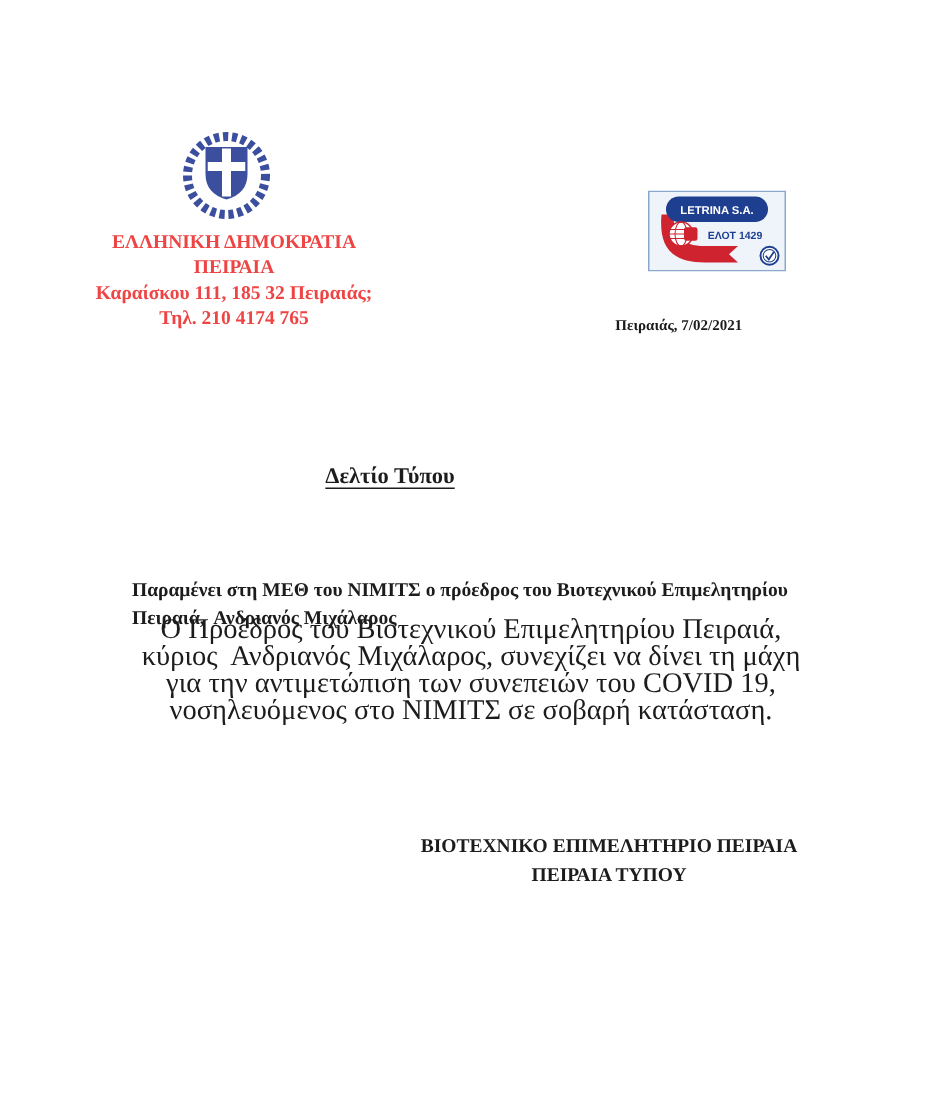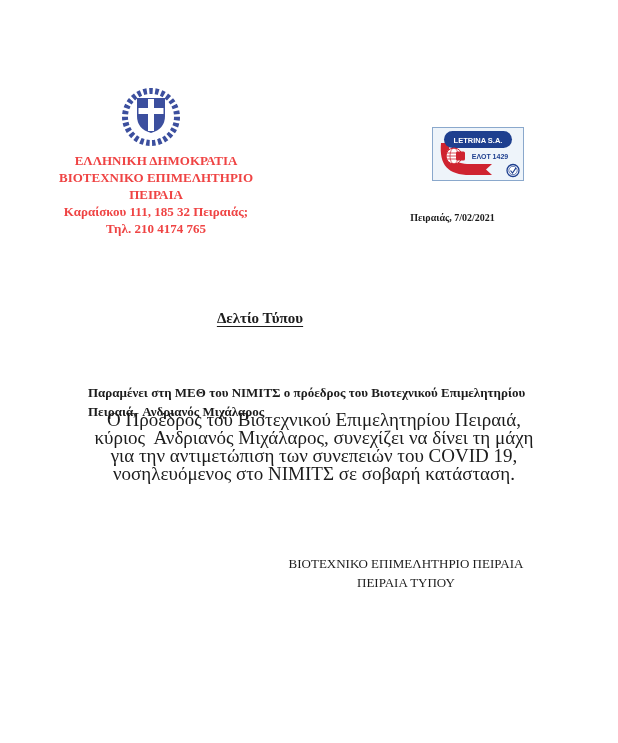--- a/index.html
+++ b/index.html
@@ -35,39 +35,38 @@
     margin-top: 38px;
   }
   .body-par {
     position: absolute; left: 88px; top: 411px; width: 452px;
     font-size: 19px; line-height: 18px;
     white-space: pre-wrap;
     text-align: center;
   }
   .signature {
     position: absolute; left: 280px; top: 554px; width: 252px;
-    text-align: center; font-weight: normal; font-size: 13px; line-height: 19px;
+    text-align: center; font-weight: bold; font-size: 13px; line-height: 19px;
   }
   .badge svg text { font-family: "Liberation Sans", sans-serif; }
 </style>
 </head>
 <body>
 
 <div class="page">
 
   <svg class="emblem" width="66" height="62" viewBox="0 0 66 62">
     <ellipse cx="33" cy="31" rx="26" ry="26" fill="none" stroke="#3c4f9e" stroke-width="6" stroke-dasharray="3.5 2.5"></ellipse>
     <path d="M 19 12 H 47 V 30 Q 47 43 33 47 Q 19 43 19 30 Z" fill="#3c4f9e"></path>
     <rect x="30" y="13" width="6" height="32" fill="#ffffff"></rect>
     <rect x="20.5" y="22" width="25" height="6" fill="#ffffff"></rect>
   </svg>
 
   <div class="org-block">
     <div>ΕΛΛΗΝΙΚΗ ΔΗΜΟΚΡΑΤΙΑ</div>
-    <div>ΒΙΟΤΕΧΝΙΚΟ ΕΠΙΜΕΛΗΤΗΡΙΟ</div>
     <div>ΠΕΙΡΑΙΑ</div>
     <div>Καραίσκου 111, 185 32 Πειραιάς;</div>
     <div>Τηλ.  210 4174 765</div>
   </div>
 
   <div class="badge">
     <svg width="92" height="54" viewBox="0 0 92 54">
       <rect x="0.5" y="0.5" width="91" height="53" fill="#eef4fa" stroke="#8aa8cc"></rect>
       <path d="M 9 16 C 7 38 16 48 38 48 L 60 48 L 54 42.5 L 60 37 L 38 37 C 22 37 17 30 17 16 Z" fill="#cf2330"></path>
       <rect x="12" y="4" width="68" height="17" rx="8.5" fill="#1e3f8f"></rect>

